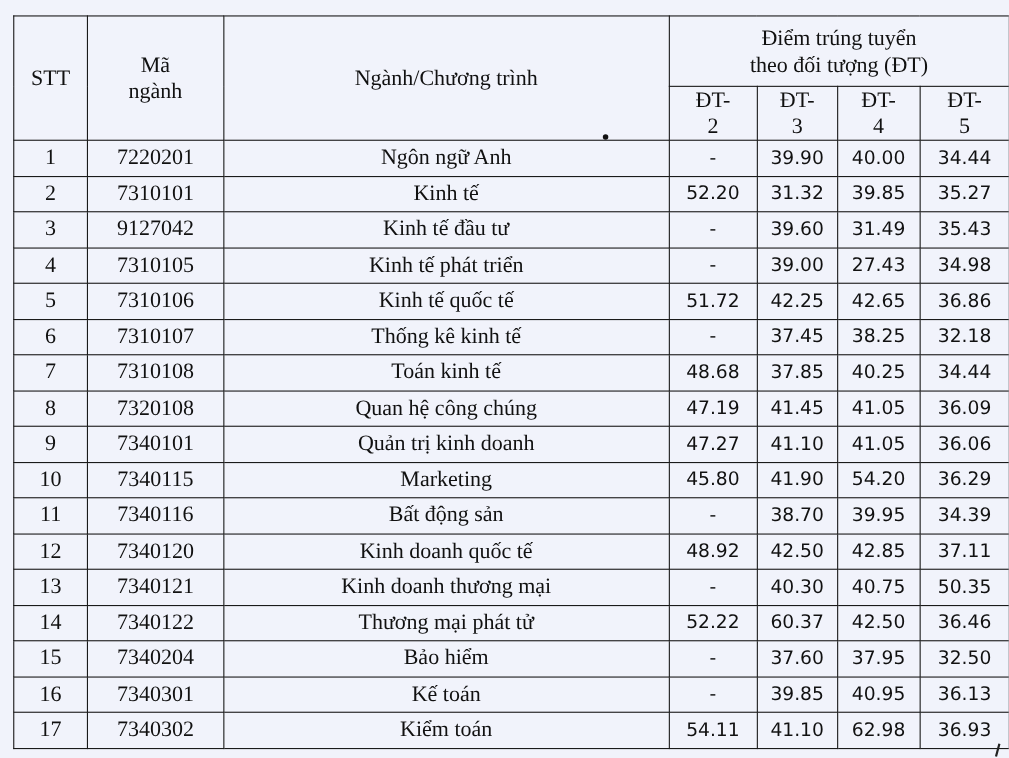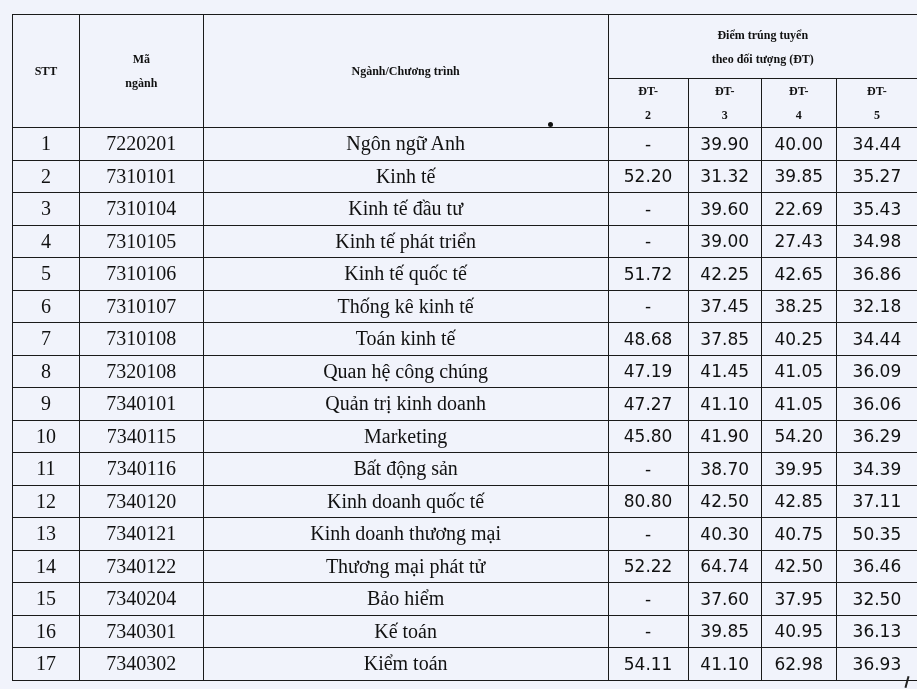--- a/index.html
+++ b/index.html
@@ -16,22 +16,22 @@
     color: #111;
   }
   table.scores td, table.scores th {
     border: 1.6px solid #1a1a1a;
     text-align: center;
     vertical-align: middle;
     padding: 0;
   }
   th {
     font-family: "Liberation Serif", serif;
-    font-weight: bold;
-    font-size: 12px;
+    font-weight: normal;
+    font-size: 20px;
     line-height: 24px;
   }
   td.serif {
     font-family: "Liberation Serif", serif;
     font-size: 20px;
   }
   td.num {
     font-family: "DejaVu Sans", sans-serif;
     font-size: 17px;
   }
@@ -101,25 +101,25 @@
         <td class="serif">2</td>
         <td class="serif">7310101</td>
         <td class="serif">Kinh tế</td>
         <td class="num">52.20</td>
         <td class="num">31.32</td>
         <td class="num">39.85</td>
         <td class="num">35.27</td>
       </tr>
       <tr class="body-row">
         <td class="serif">3</td>
-        <td class="serif">7310104</td>
+        <td class="serif">9127042</td>
         <td class="serif">Kinh tế đầu tư</td>
         <td class="num">-</td>
         <td class="num">39.60</td>
-        <td class="num">22.69</td>
+        <td class="num">31.49</td>
         <td class="num">35.43</td>
       </tr>
       <tr class="body-row">
         <td class="serif">4</td>
         <td class="serif">7310105</td>
         <td class="serif">Kinh tế phát triển</td>
         <td class="num">-</td>
         <td class="num">39.00</td>
         <td class="num">27.43</td>
         <td class="num">34.98</td>
@@ -184,40 +184,40 @@
         <td class="serif">Bất động sản</td>
         <td class="num">-</td>
         <td class="num">38.70</td>
         <td class="num">39.95</td>
         <td class="num">34.39</td>
       </tr>
       <tr class="body-row">
         <td class="serif">12</td>
         <td class="serif">7340120</td>
         <td class="serif">Kinh doanh quốc tế</td>
-        <td class="num">80.80</td>
+        <td class="num">48.92</td>
         <td class="num">42.50</td>
         <td class="num">42.85</td>
         <td class="num">37.11</td>
       </tr>
       <tr class="body-row">
         <td class="serif">13</td>
         <td class="serif">7340121</td>
         <td class="serif">Kinh doanh thương mại</td>
         <td class="num">-</td>
         <td class="num">40.30</td>
         <td class="num">40.75</td>
         <td class="num">50.35</td>
       </tr>
       <tr class="body-row">
         <td class="serif">14</td>
         <td class="serif">7340122</td>
         <td class="serif">Thương mại phát tử</td>
         <td class="num">52.22</td>
-        <td class="num">64.74</td>
+        <td class="num">60.37</td>
         <td class="num">42.50</td>
         <td class="num">36.46</td>
       </tr>
       <tr class="body-row">
         <td class="serif">15</td>
         <td class="serif">7340204</td>
         <td class="serif">Bảo hiểm</td>
         <td class="num">-</td>
         <td class="num">37.60</td>
         <td class="num">37.95</td>

